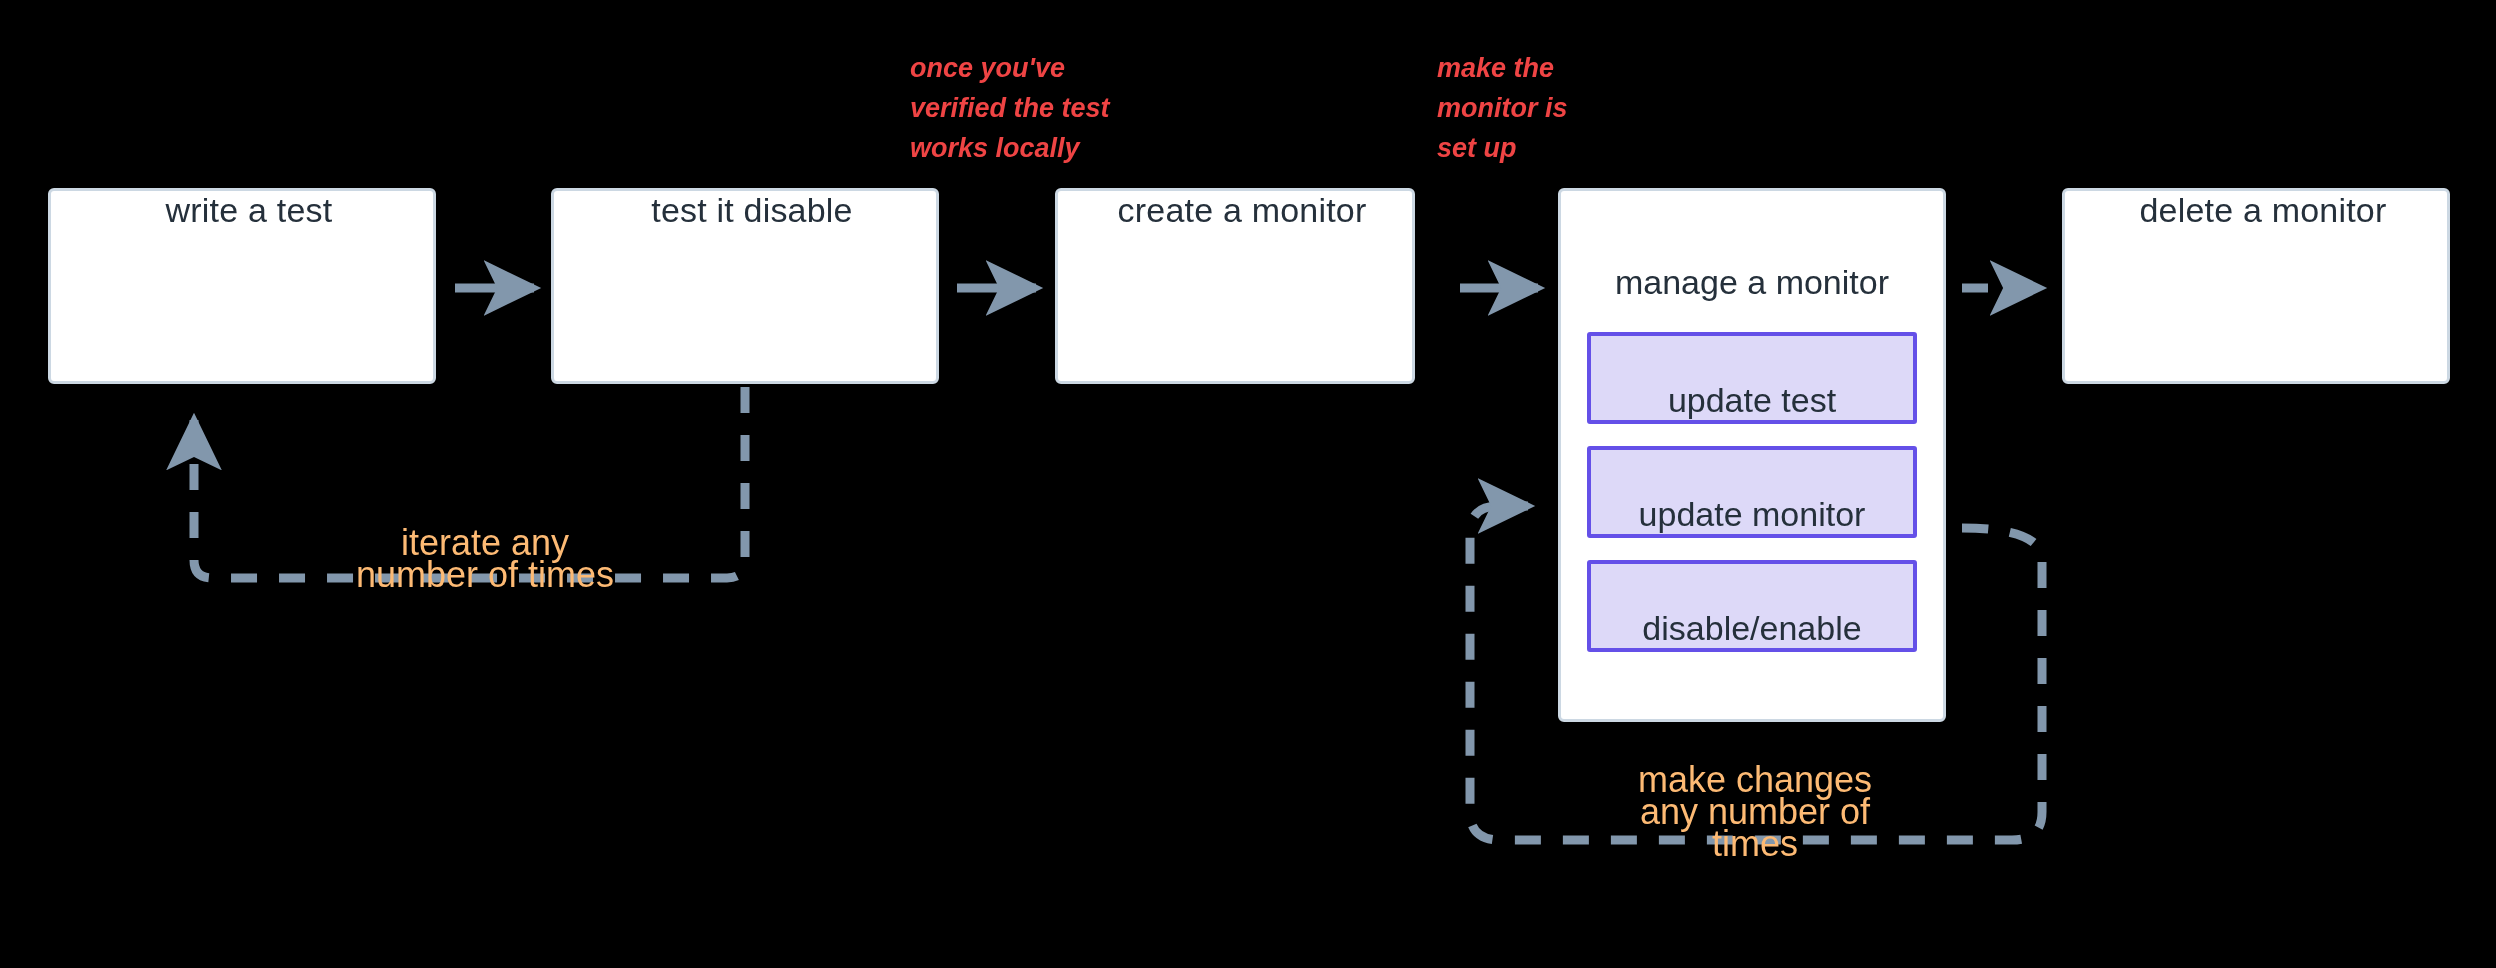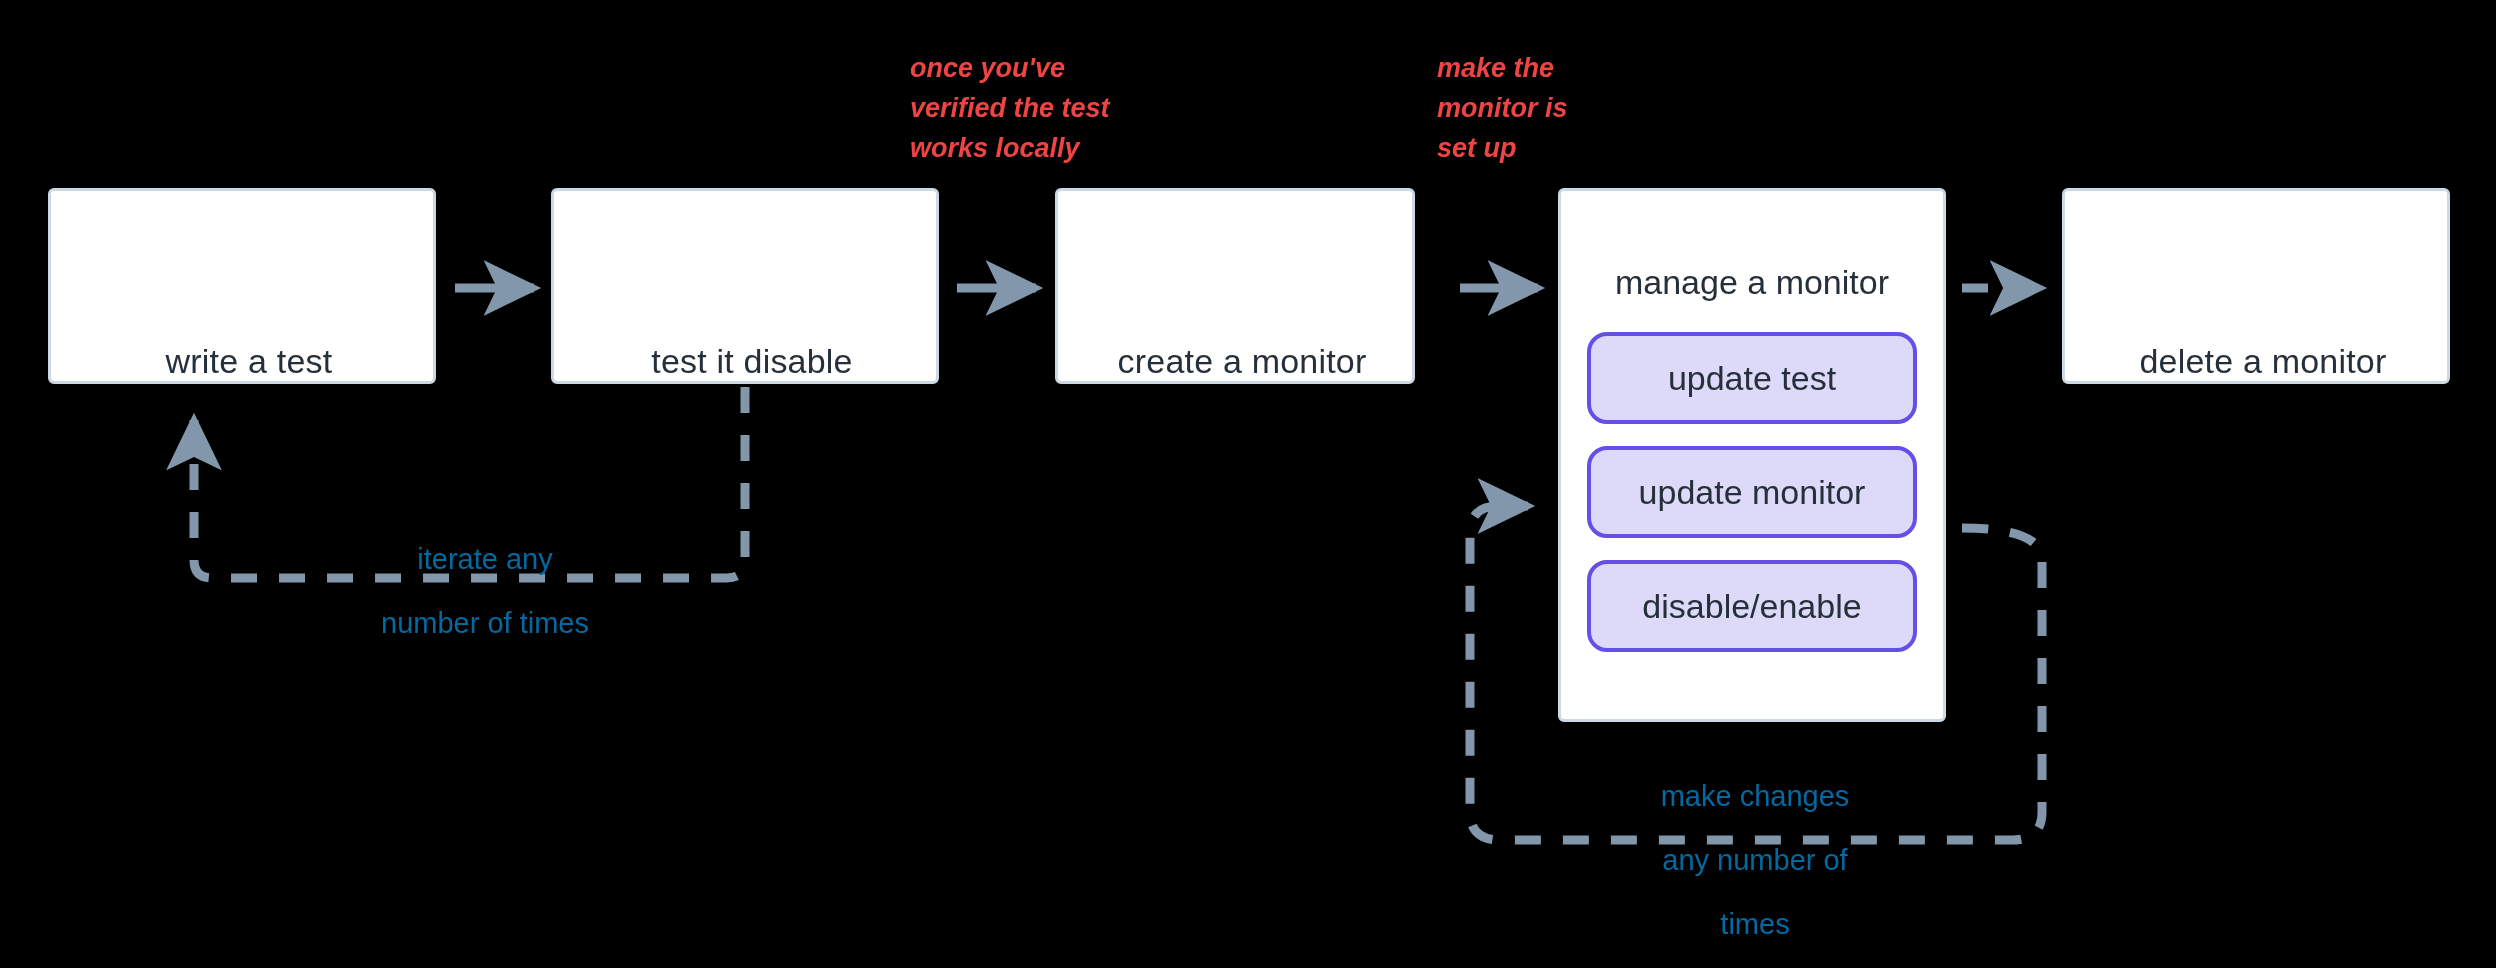--- a/index.html
+++ b/index.html
@@ -28,21 +28,21 @@
     height: 968px;
     pointer-events: none;
   }
   .node {
     position: absolute;
     background: #ffffff;
     border: 3px solid #ccd8e3;
     border-radius: 6px;
     box-sizing: border-box;
     display: flex;
-    align-items: flex-end;
+    align-items: flex-start;
     justify-content: center;
     padding-left: 14px;
   }
   .node-label {
     color: #25303b;
     font-size: 34px;
     letter-spacing: 0.2px;
     text-align: center;
     white-space: nowrap;
   }
@@ -57,47 +57,47 @@
     font-size: 34px;
     text-align: center;
     margin-top: 72px;
     margin-bottom: 30px;
     white-space: nowrap;
   }
   .subnode {
     margin: 0 26px 22px 26px;
     background: #ddd9f8;
     border: 4px solid #6450e8;
-    border-radius: 20px;
+    border-radius: 3px;
     height: 92px;
     display: flex;
-    align-items: center;
+    align-items: flex-end;
     justify-content: center;
     box-sizing: border-box;
   }
   .subnode-label {
     color: #25303b;
     font-size: 34px;
     white-space: nowrap;
   }
   .annotation {
     position: absolute;
     color: #ef4444;
     font-size: 27px;
     font-style: italic;
     font-weight: 600;
     line-height: 40px;
     white-space: pre-line;
   }
   .edge-label {
     position: absolute;
-    color: #0369a1;
-    font-size: 29px;
+    color: #fdba74;
+    font-size: 36px;
     font-weight: 500;
-    line-height: 64px;
+    line-height: 32px;
     text-align: center;
     white-space: pre-line;
   }
 </style>
 </head>
 <body>
 
 <div id="canvas">
 
   <svg class="edges" viewBox="0 0 2496 968" width="2496" height="968">

